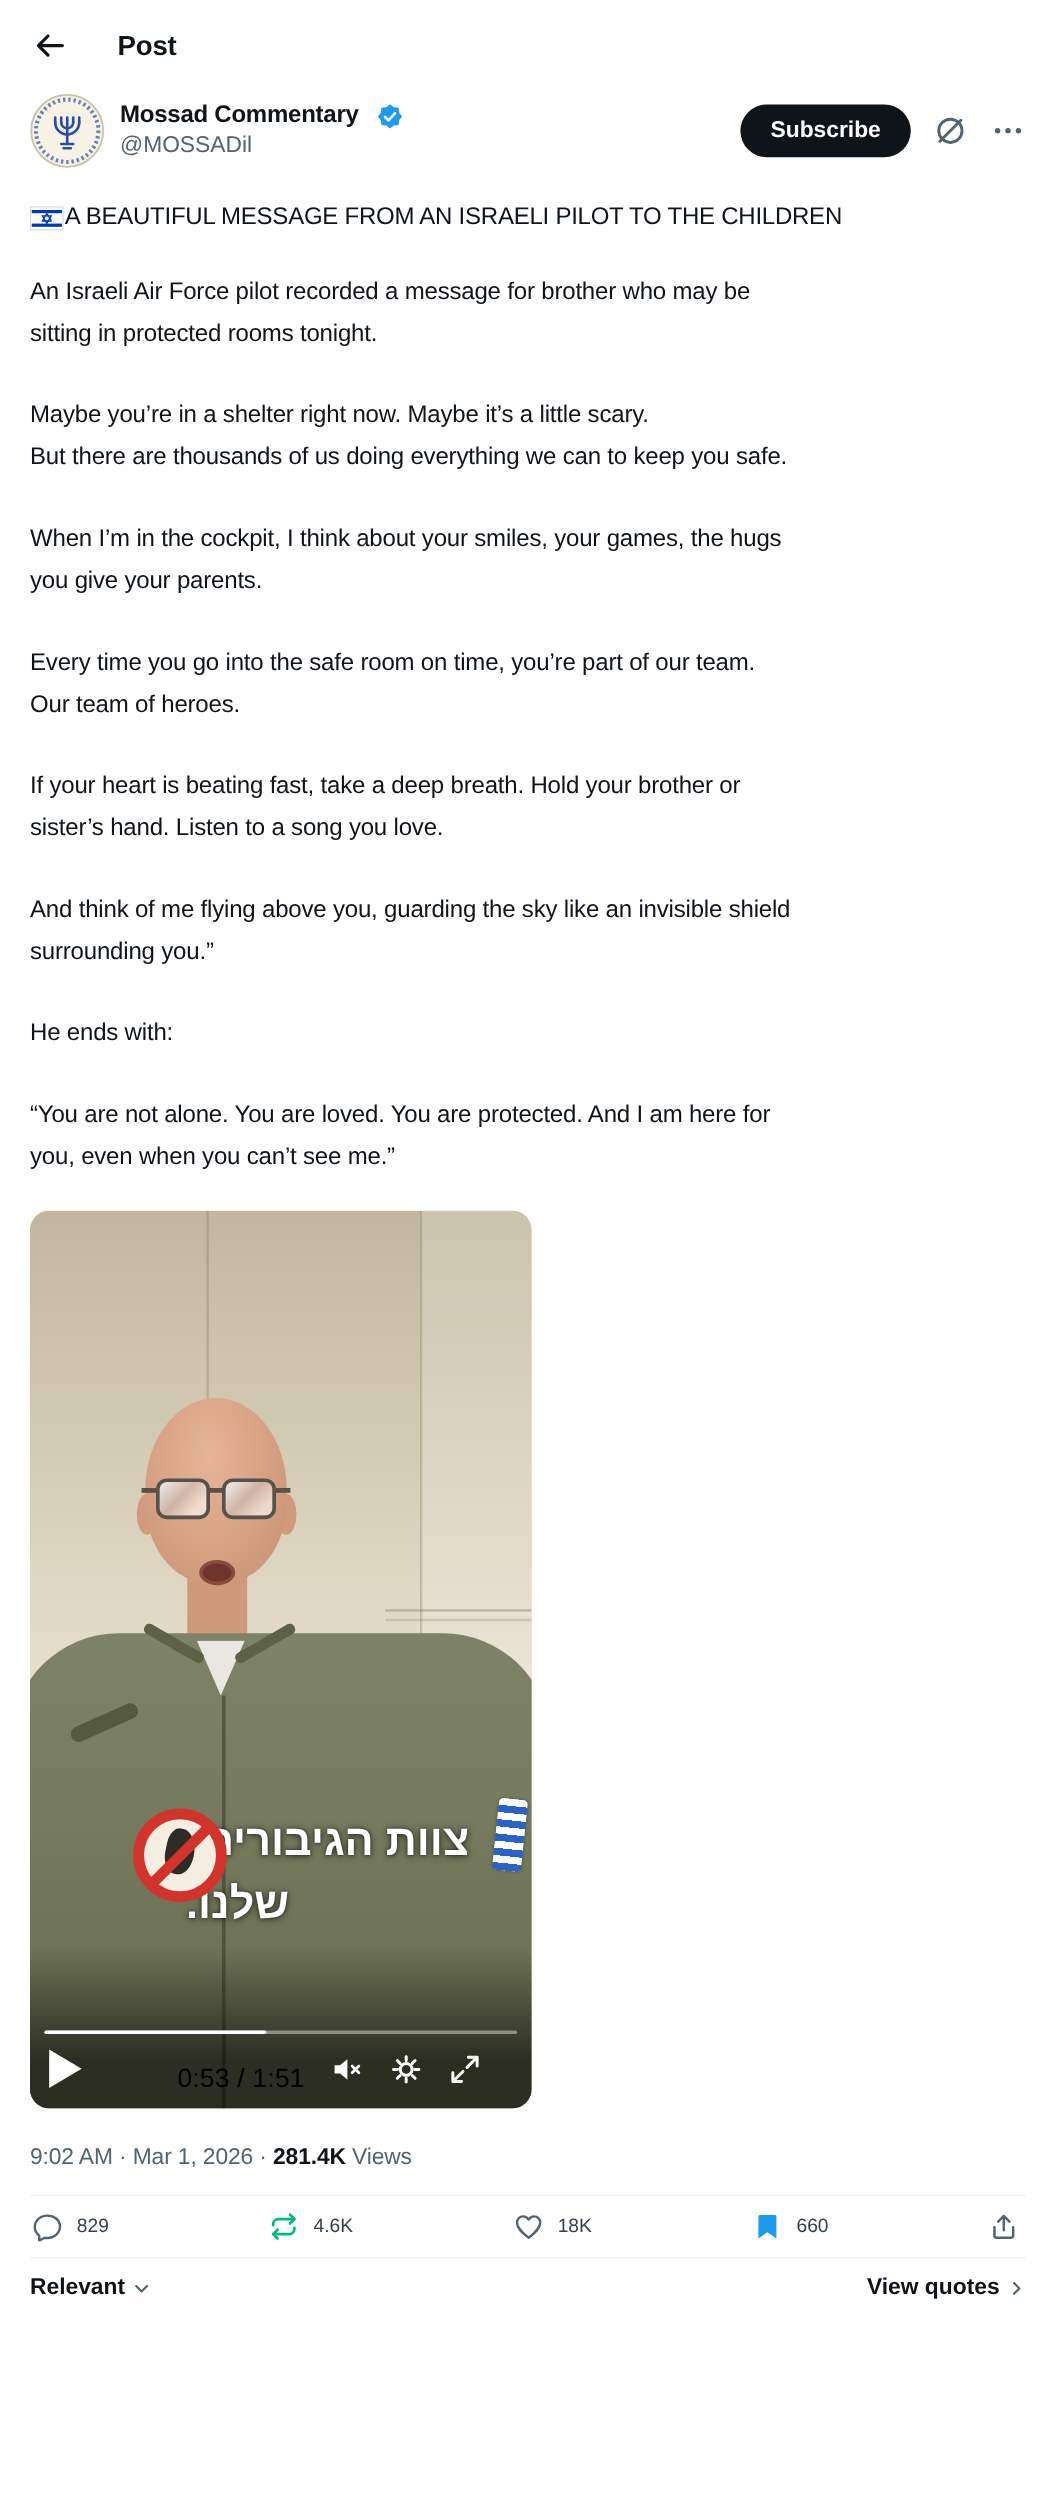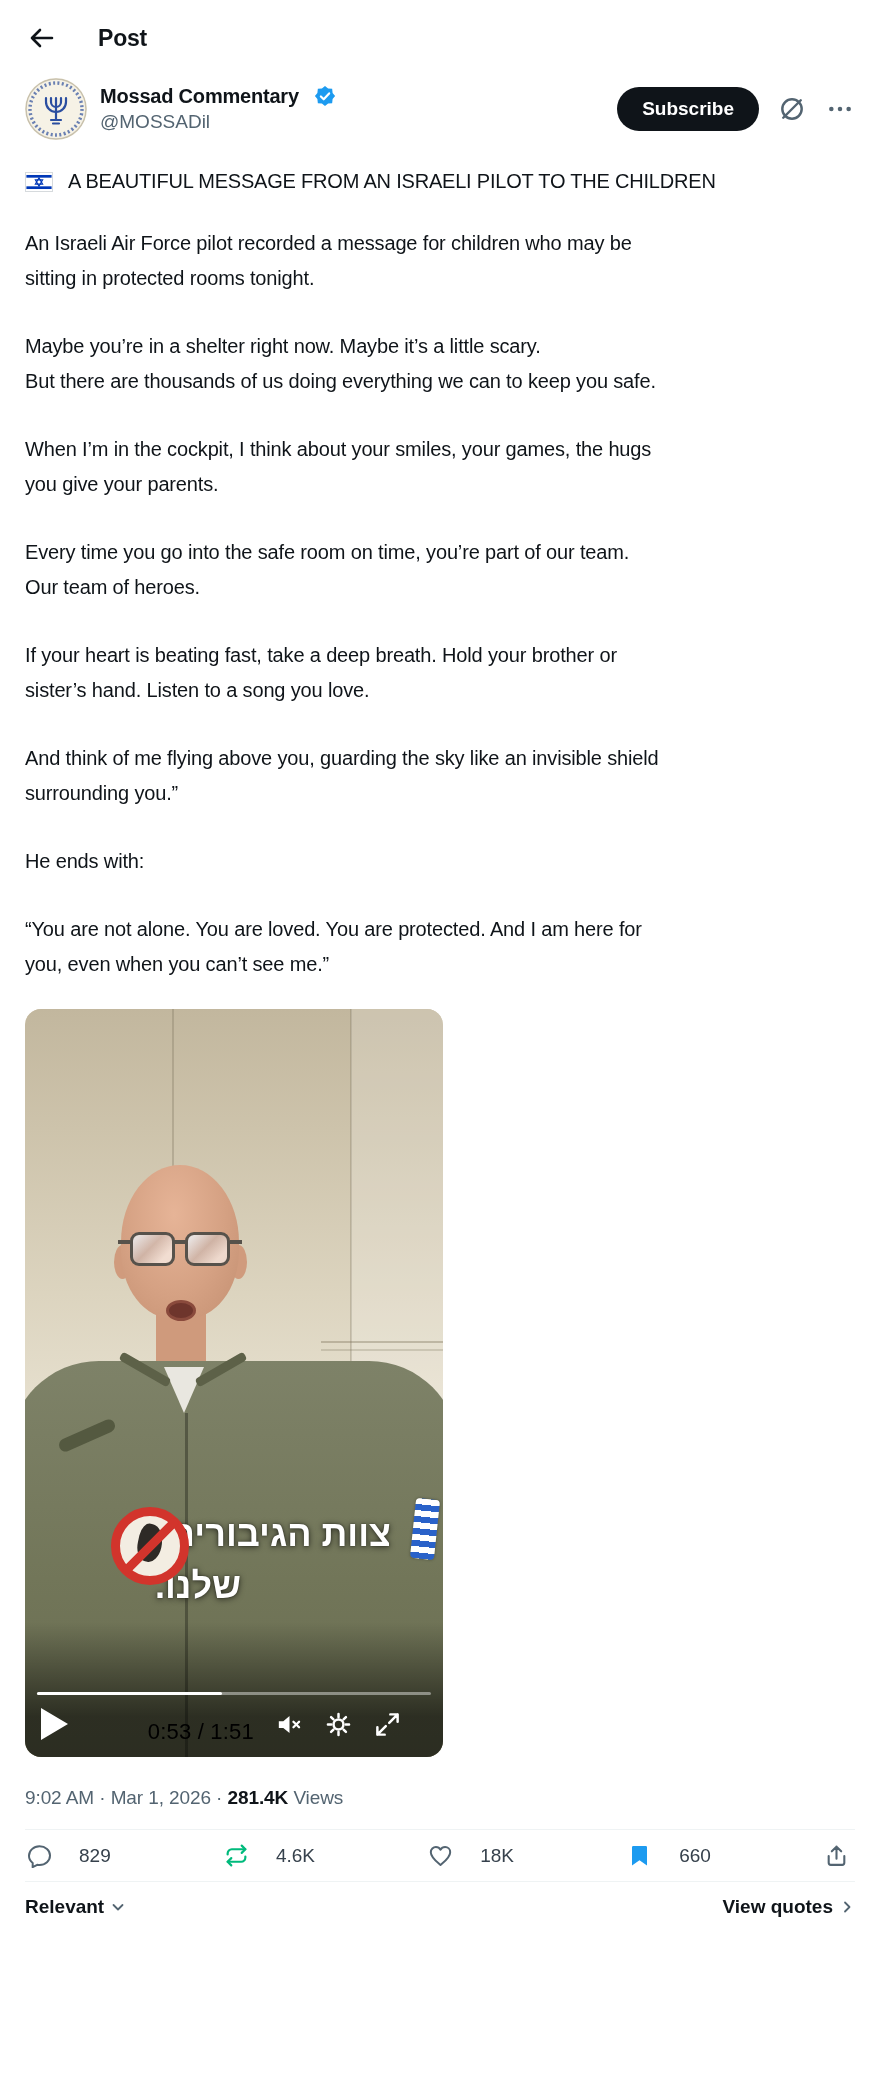--- a/index.html
+++ b/index.html
@@ -9,31 +9,31 @@
 
   
   .topbar { display:flex; align-items:center; gap:42px; padding:24px 28px 8px 28px; }
   .back-btn { width:28px; height:28px; cursor:pointer; flex:0 0 auto; }
   .topbar-title { font-size:23px; font-weight:700; letter-spacing:-0.2px; }
 
   
   .profile-row { display:flex; align-items:center; padding:18px 25px 0 25px; }
   .avatar { width:62px; height:62px; border-radius:50%; overflow:hidden; flex:0 0 auto; background:#f5f1e6; }
   .id-block { margin-left:13px; }
-  .name-line { display:flex; gap:15px; }
+  .name-line { display:flex; align-items:center; gap:15px; }
   .display-name { font-size:20px; font-weight:700; letter-spacing:-0.2px; }
   .verified { width:22px; height:22px; }
   .handle { font-size:19px; color:#536471; margin-top:3px; }
   .profile-actions { margin-left:auto; display:flex; align-items:center; gap:18px; }
   .subscribe-btn { background:#0f1419; color:#fff; font-weight:700; font-size:19px;
       border:none; border-radius:23px; padding:11px 25px; cursor:pointer; font-family:inherit; }
   .grok-btn, .more-btn { width:30px; height:30px; display:flex; align-items:center; justify-content:center; cursor:pointer; color:#536471; }
 
   
-  .headline { padding:30px 25px 0 25px; font-size:20px; display:flex; align-items:center; gap:15px; letter-spacing:-0.2px; }
+  .headline { padding:30px 25px 0 25px; font-size:20px; display:flex; align-items:center; gap:1px; letter-spacing:-0.2px; }
   .flag { width:28px; height:20px; border:1px solid #d6dadd; flex:0 0 auto; }
 
   
   .body-text { padding:0 25px; }
   .body-text p { font-size:20px; line-height:35px; margin-top:33px; white-space:pre-line; letter-spacing:-0.15px; }
 
   
   .video { position:relative; margin:27px 25px 0 25px; width:418px; height:748px;
       border-radius:16px; overflow:hidden; background:#ddd4c0; cursor:pointer; }
   .video * { position:absolute; }
@@ -90,21 +90,21 @@
   .vicon { width:27px; height:27px; margin-left:22px; cursor:pointer; color:#fff; }
   .vicon.last { margin-right:26px; }
 
   
   .meta-row { padding:30px 20px 20px 25px; font-size:19px; color:#536471; letter-spacing:-0.1px; }
   .meta-row .views-count { font-weight:700; color:#0f1419; }
 
   
   .action-bar { margin:0 25px; border-top:1px solid #eff3f4; border-bottom:1px solid #eff3f4;
       display:flex; align-items:center; justify-content:space-between; padding:13px 6px 13px 2px; }
-  .action { display:flex; align-items:center; gap:27px; font-size:19px; color:#36414c; cursor:pointer; }
+  .action { display:flex; align-items:center; gap:12px; font-size:16px; color:#36414c; cursor:pointer; }
   .aicon { width:25px; height:25px; color:#536471; }
   .aicon.green { color:#00ba7c; }
   .aicon.blue { color:#1d9bf0; }
 
   
   .footer-row { display:flex; align-items:center; justify-content:space-between; padding:14px 25px 0 25px; }
   .footer-item { display:flex; align-items:center; gap:6px; font-size:19px; font-weight:700; cursor:pointer; }
   .chev { width:16px; height:16px; color:#536471; }
 </style>
 </head>
@@ -169,21 +169,21 @@
       <rect y="14.8" width="28" height="3" fill="#0038b8"></rect>
       <g fill="none" stroke="#0038b8" stroke-width="1.2">
         <polygon points="14,5.4 9.9,12.4 18.1,12.4"></polygon>
         <polygon points="14,14.6 9.9,7.6 18.1,7.6"></polygon>
       </g>
     </svg>
     <span>A BEAUTIFUL MESSAGE FROM AN ISRAELI PILOT TO THE CHILDREN</span>
   </div>
 
   <div class="body-text">
-    <p>An Israeli Air Force pilot recorded a message for children who may be
+    <p>An Israeli Air Force pilot recorded a message for brother who may be
 sitting in protected rooms tonight.</p>
     <p>Maybe you’re in a shelter right now. Maybe it’s a little scary.
 But there are thousands of us doing everything we can to keep you safe.</p>
     <p>When I’m in the cockpit, I think about your smiles, your games, the hugs
 you give your parents.</p>
     <p>Every time you go into the safe room on time, you’re part of our team.
 Our team of heroes.</p>
     <p>If your heart is beating fast, take a deep breath. Hold your brother or
 sister’s hand. Listen to a song you love.</p>
     <p>And think of me flying above you, guarding the sky like an invisible shield

